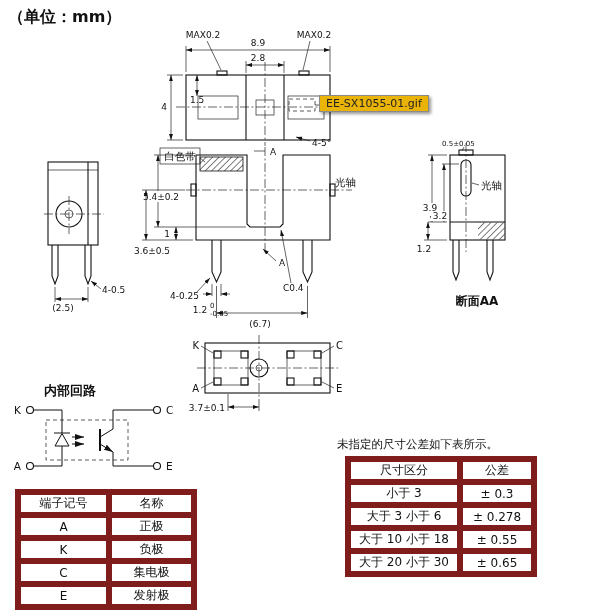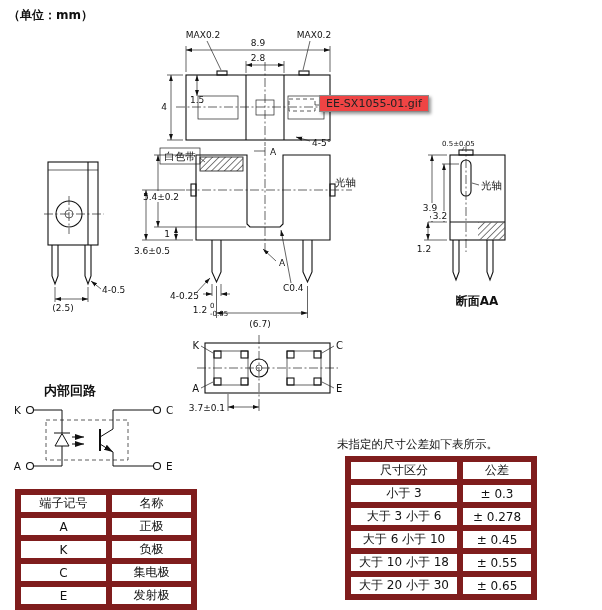--- a/index.html
+++ b/index.html
@@ -11,22 +11,22 @@
   .dim  { font-size:9px; }
   .dims { font-size:7px; }
   .cjk  { font-size:10.5px; }
   .corner { font-size:10px; }
   .sec-title { font-size:12px; font-weight:bold; }
   .ol { fill:none; stroke:#111; stroke-width:1.1; }
   .tl { fill:none; stroke:#222; stroke-width:0.7; }
   .wr { fill:none; stroke:#111; stroke-width:1; }
   .cl { fill:none; stroke:#222; stroke-width:0.7; stroke-dasharray:9 2.5 2 2.5; }
   .dsh{ fill:none; stroke:#333; stroke-width:0.8; stroke-dasharray:4 3; }
-  .unit-label { font-size:12px; font-weight:bold; }
-  .tag { font-size:11px; background:#ef4444; border:1px solid #8a8a8a; color:#222;
+  .unit-label { font-size:16px; font-weight:bold; }
+  .tag { font-size:11px; background:#eab308; border:1px solid #8a8a8a; color:#222;
          padding:1px 6px; box-shadow:2px 2px 3px rgba(0,0,0,0.4); white-space:nowrap; }
   .circuit-title { font-size:13px; font-weight:bold; }
   .note { font-size:11.5px; }
   table.spec { border-collapse:collapse; background:#fff; }
   table.spec th, table.spec td { border:6px solid #7f1d1d; font-size:12px; font-weight:normal;
          text-align:center; height:22px; padding:0 4px; }
 </style>
 </head>
 <body>
 
@@ -287,24 +287,20 @@
   </tr>
   <tr>
     <td>小于 3</td>
     <td>± 0.3</td>
   </tr>
   <tr>
     <td>大于 3 小于 6</td>
     <td>± 0.278</td>
   </tr>
   <tr>
-    <td>大于 6 小于 10</td>
-    <td>± 0.45</td>
-  </tr>
-  <tr>
     <td>大于 10 小于 18</td>
     <td>± 0.55</td>
   </tr>
   <tr>
     <td>大于 20 小于 30</td>
     <td>± 0.65</td>
   </tr>
 </tbody>
   </table>
 

